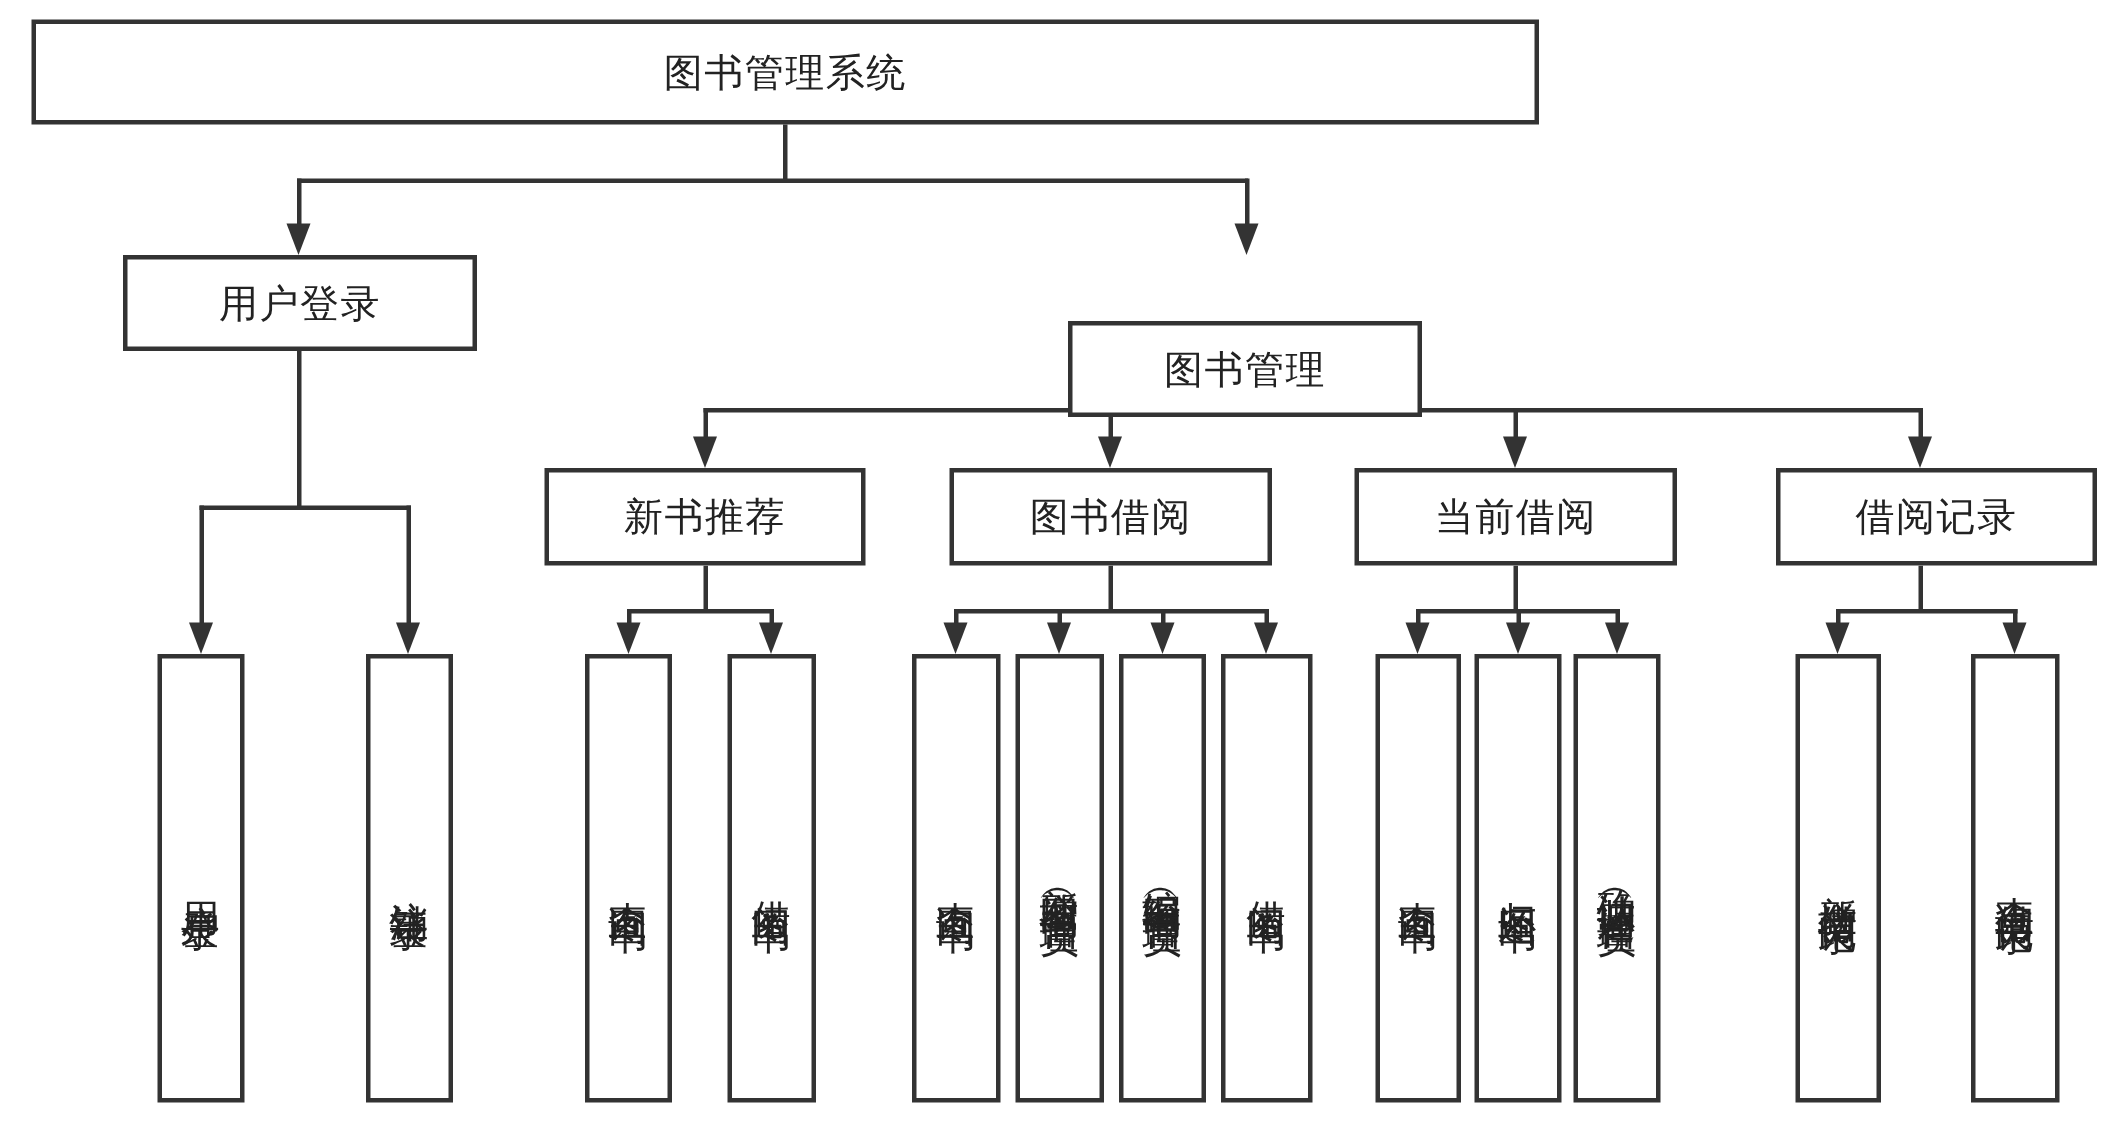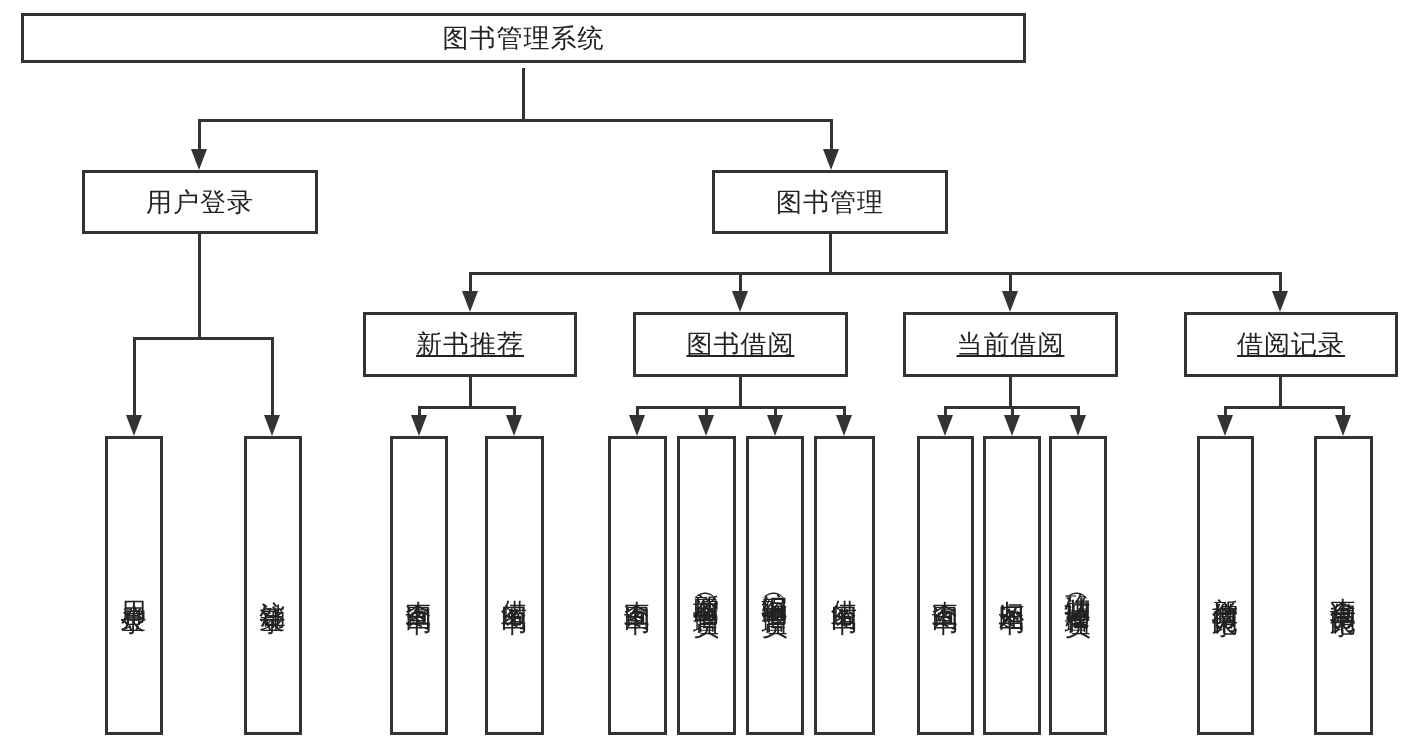--- a/index.html
+++ b/index.html
@@ -5,23 +5,23 @@
   html,body{margin:0;padding:0;background:#ffffff;}
   #stage{
     position:relative;width:1405px;height:747px;background:#ffffff;overflow:hidden;
     font-family:"Liberation Sans","DejaVu Sans",sans-serif;color:#222222;
   }
   .box{
     position:absolute;box-sizing:border-box;background:#ffffff;border:3px solid #333333;
     display:flex;align-items:center;justify-content:center;z-index:2;
   }
   .hlabel{font-size:26px;letter-spacing:1px;color:#222222;white-space:nowrap;}
-  .root{top:13px;height:50px;}
+  .root{top:13px;height:70px;}
   .l2{top:170px;height:64px;}
-  .l3{top:312px;height:65px;text-decoration:underline;}
+  .l3{top:312px;height:65px;}
   .leaf{top:436px;height:299px;}
   .vlabel{
     writing-mode:vertical-lr;text-orientation:mixed;
     font-size:26px;line-height:1;letter-spacing:3px;color:#222222;
   }
   .vline{position:absolute;width:3px;background:#333333;z-index:1;}
   .hline{position:absolute;height:3px;background:#333333;z-index:1;}
   .ah{
     position:absolute;width:0;height:0;z-index:1;
     border-left:8px solid transparent;border-right:8px solid transparent;border-top:21px solid #333333;
@@ -37,21 +37,21 @@
 
 <div id="stage">
 
   <div class="box root" style="left:21px;width:1005px;">
     <span class="hlabel">图书管理系统</span>
   </div>
 
   <div class="box l2" style="left:82px;width:236px;">
     <span class="hlabel">用户登录</span>
   </div>
-  <div class="box l2" style="left:712px;width:236px;">
+  <div class="box l2" style="left:712px;width:236px;margin-top:44px;">
     <span class="hlabel">图书管理</span>
   </div>
 
   <div class="box l3" style="left:363px;width:214px;">
     <span class="hlabel">新书推荐</span>
   </div>
   <div class="box l3" style="left:903px;width:215px;">
     <span class="hlabel">当前借阅</span>
   </div>
   <div class="box l3" style="left:633px;width:215px;">

